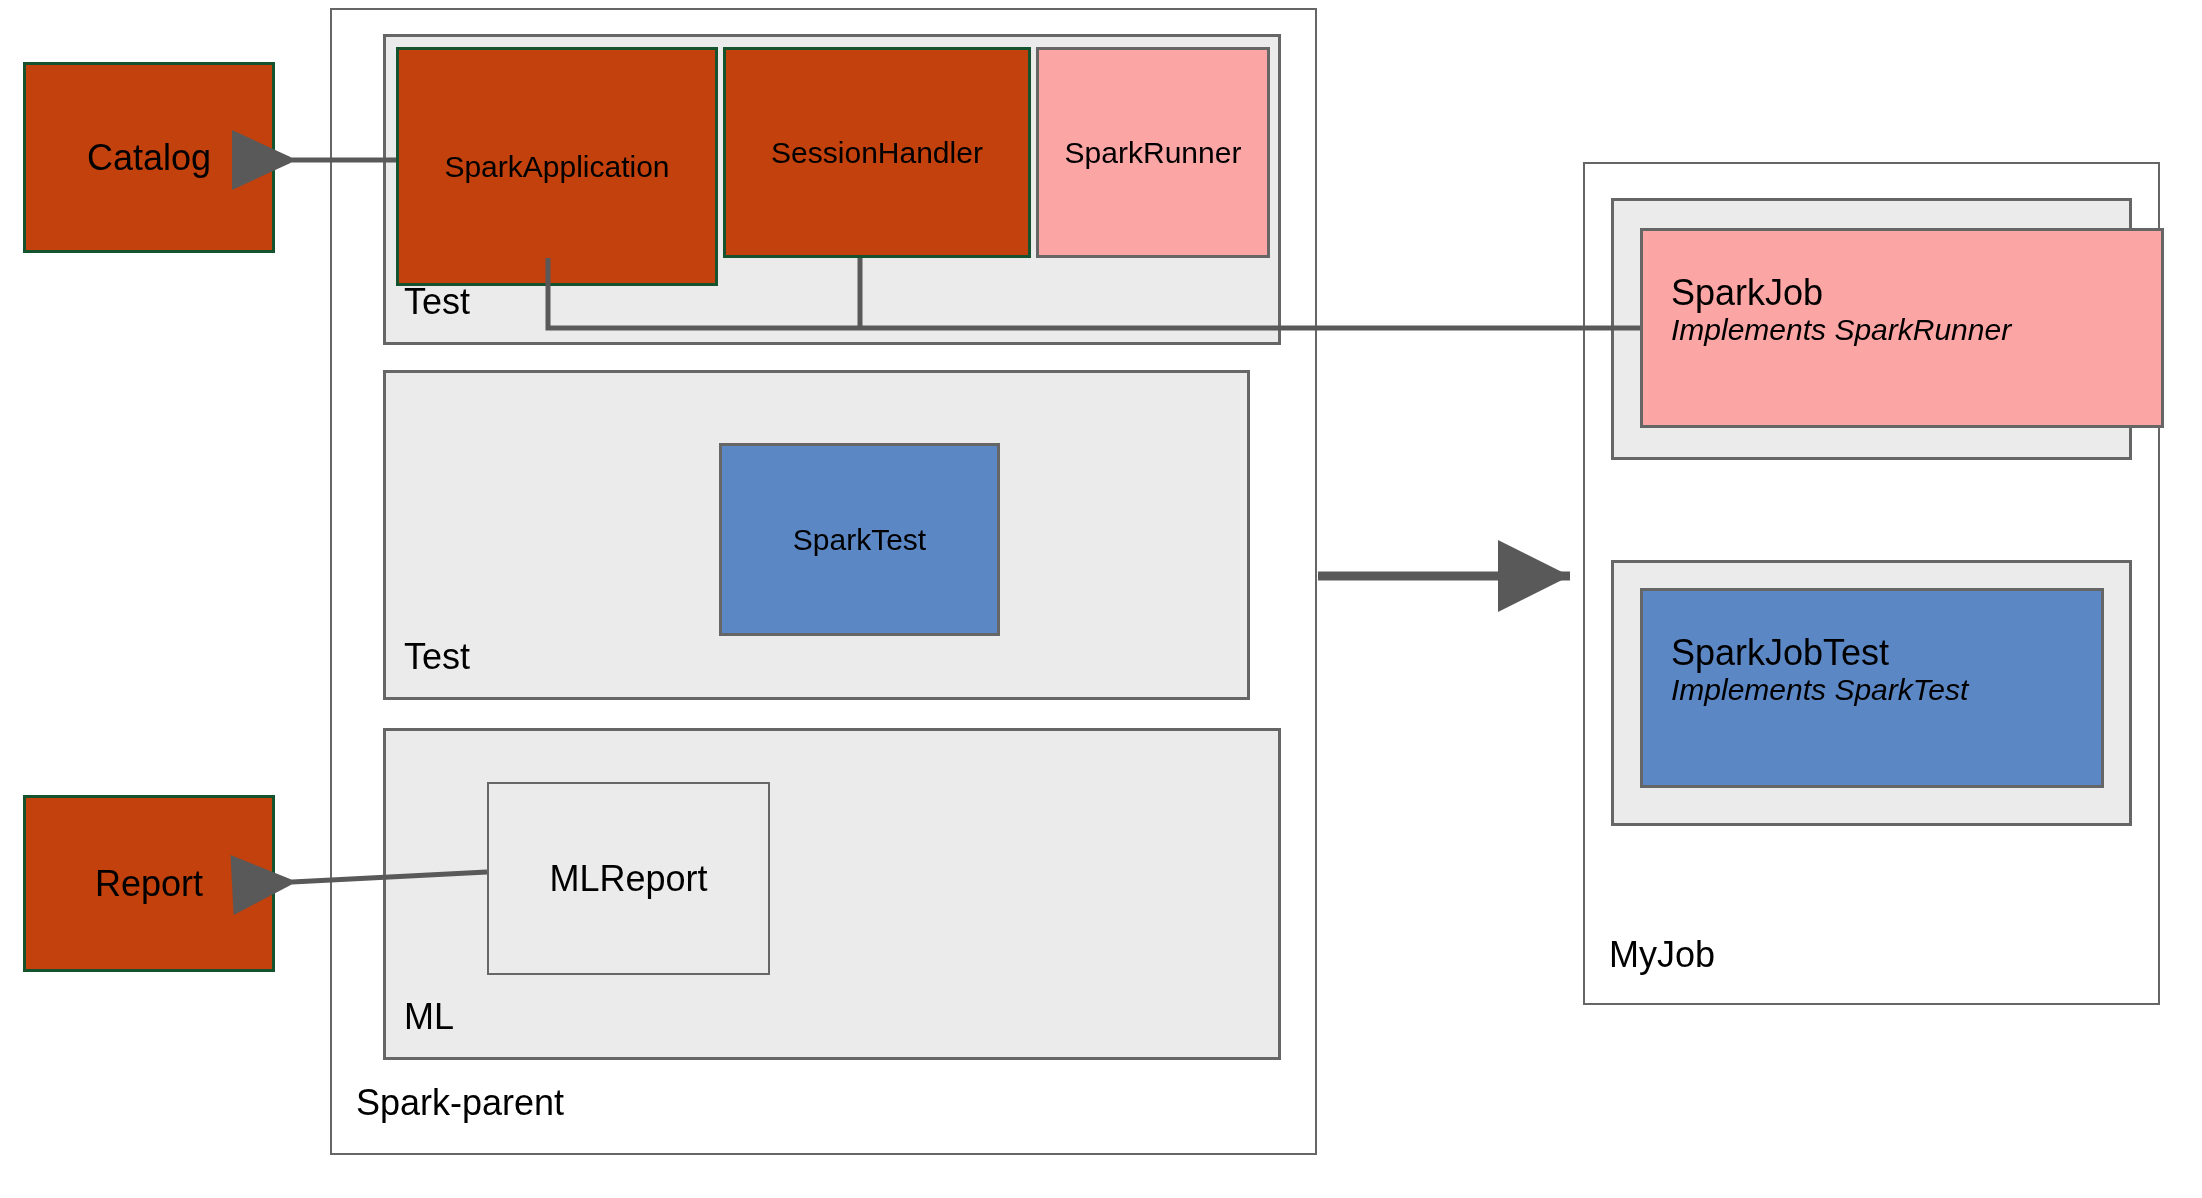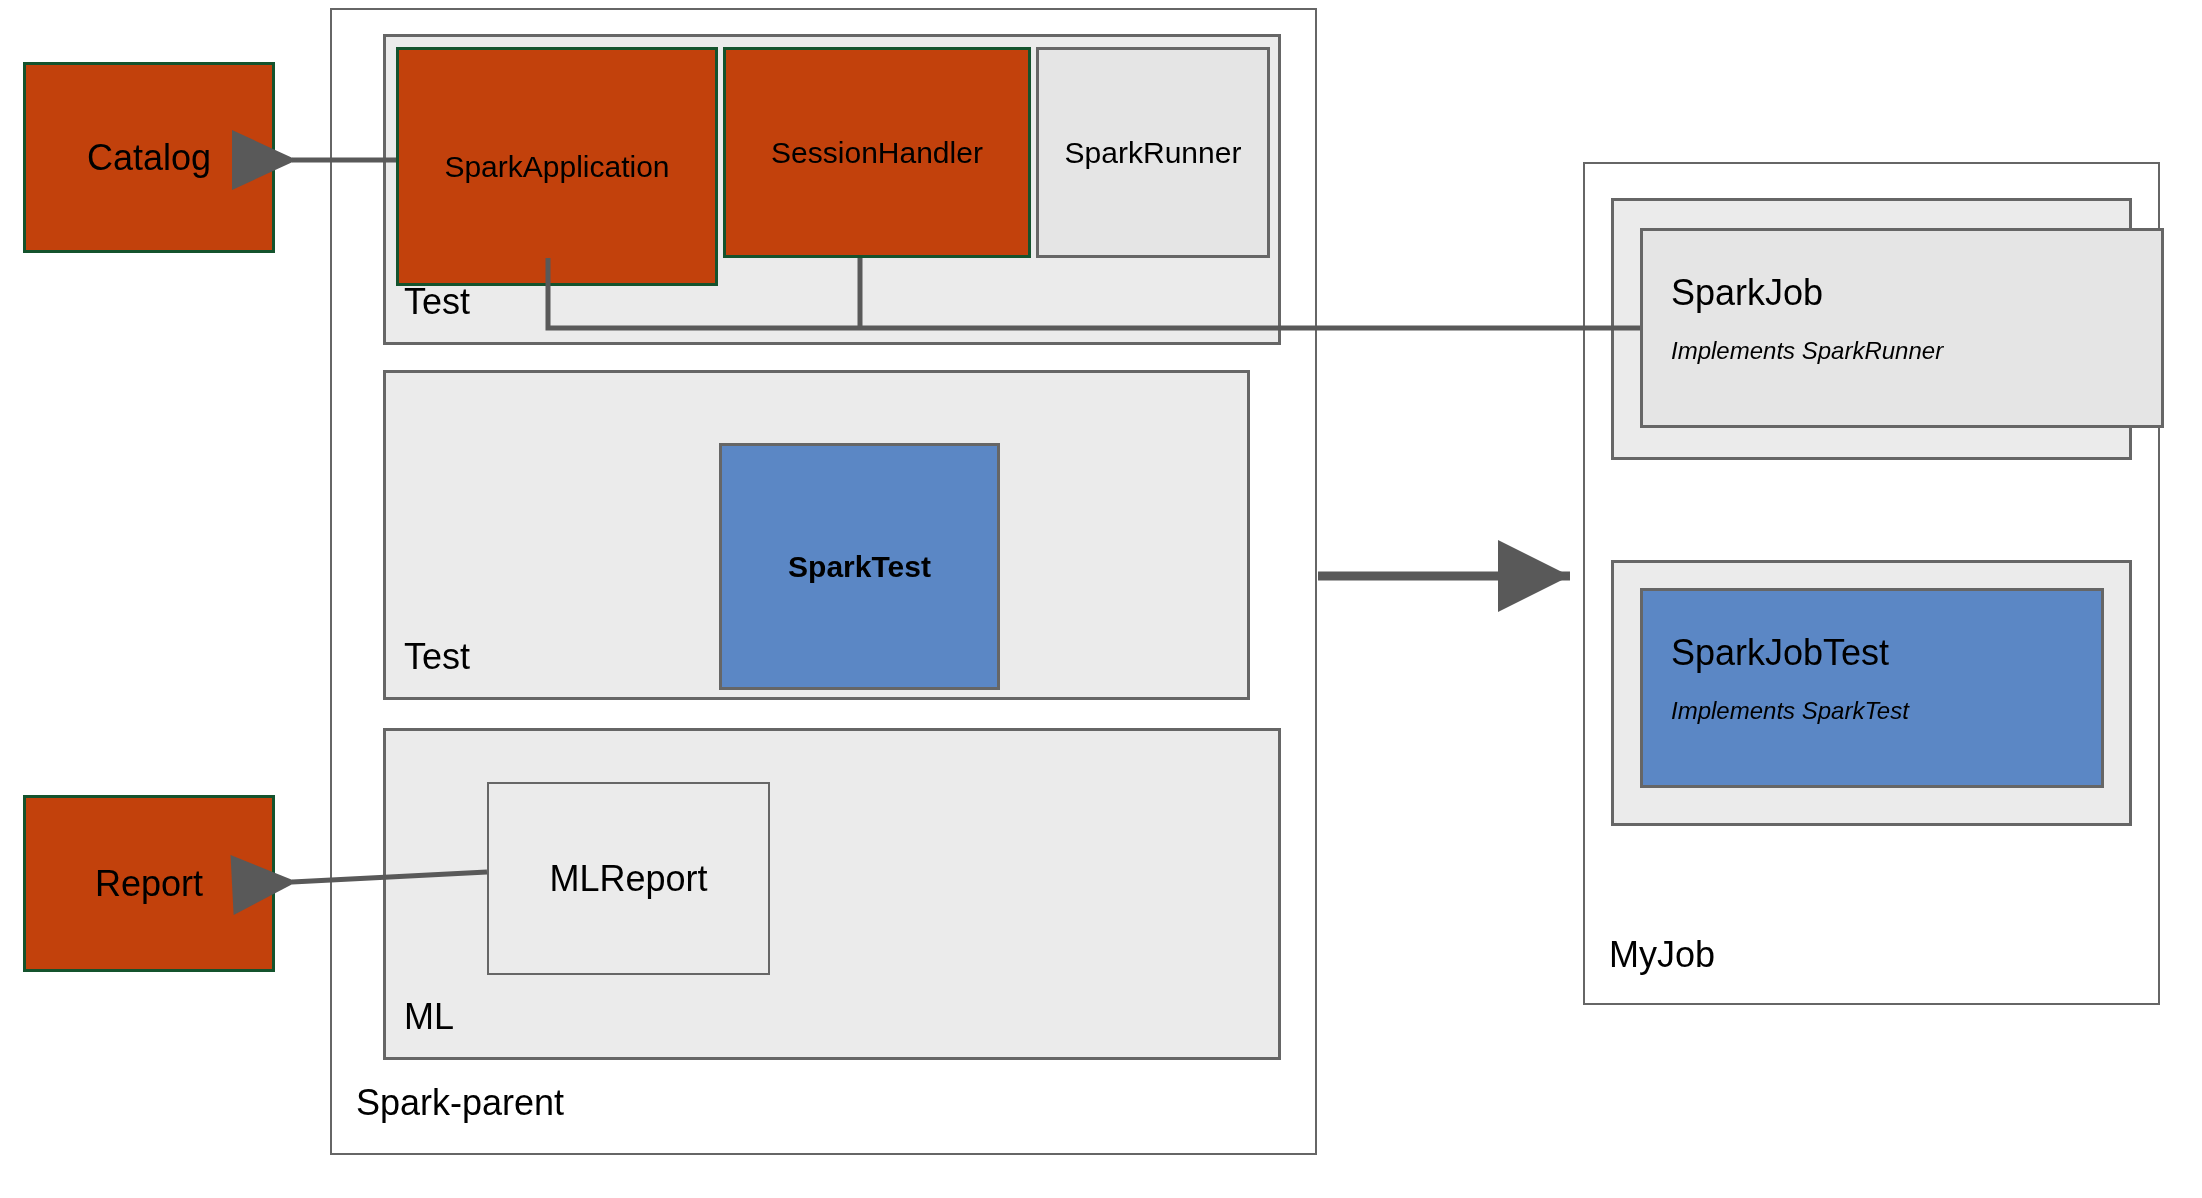--- a/index.html
+++ b/index.html
@@ -10,37 +10,37 @@
   .box{position:absolute;box-sizing:border-box;}
 
   
   .container-plain{background:#ffffff;border:2px solid #666666;}
   
   .panel-grey{background:#ebebeb;border:3px solid #666666;}
   
   .node-grey{background:#c2410c;border:3px solid #14532d;}
   .node-grey-thin{background:#ebebeb;border:2px solid #666666;}
   
-  .node-orange{background:#e5e5e5;border:3px solid #666666;}
+  .node-orange{background:#fca5a5;border:3px solid #666666;}
   .node-blue{background:#5b87c5;border:3px solid #666666;}
 
   .center-label{
     position:absolute;left:0;right:0;top:50%;transform:translateY(-50%);
     text-align:center;font-size:30px;line-height:1.18;
     padding:0 6px;box-sizing:border-box;
   }
   .center-label.big{font-size:36px;}
   .left-label{
     position:absolute;text-align:left;font-size:36px;line-height:1;
   }
   .stacked-label{
     position:absolute;left:28px;right:12px;top:42px;
     text-align:left;font-size:36px;line-height:1.12;
   }
-  .stacked-label .sub{display:block;font-style:italic;font-size:24px;margin-top:25px;}
+  .stacked-label .sub{display:block;font-style:italic;font-size:30px;}
 
   svg.overlay{position:absolute;left:0;top:0;width:2202px;height:1198px;
               pointer-events:none;overflow:visible;}
 </style>
 </head>
 <body>
 
 <div id="stage">
 
   <div class="box node-grey" style="left:23px;top:62px;width:252px;height:191px;">
@@ -68,21 +68,21 @@
   </div>
 
   <div class="box node-orange" style="left:1036px;top:47px;width:234px;height:211px;">
     <div class="center-label">SparkRunner</div>
   </div>
 
   <div class="box panel-grey" style="left:383px;top:370px;width:867px;height:330px;">
     <div class="left-label" style="left:18px;bottom:22px;">Test</div>
   </div>
 
-  <div class="box node-blue" style="left:719px;top:443px;width:281px;height:247px;font-weight:bold;">
+  <div class="box node-blue" style="left:719px;top:443px;width:281px;height:193px;">
     <div class="center-label">SparkTest</div>
   </div>
 
   <div class="box panel-grey" style="left:383px;top:728px;width:898px;height:332px;">
     <div class="left-label" style="left:18px;bottom:22px;">ML</div>
   </div>
 
   <div class="box node-grey-thin" style="left:487px;top:782px;width:283px;height:193px;padding-left:12px;">
     <div class="center-label big">MLReport</div>
   </div>

